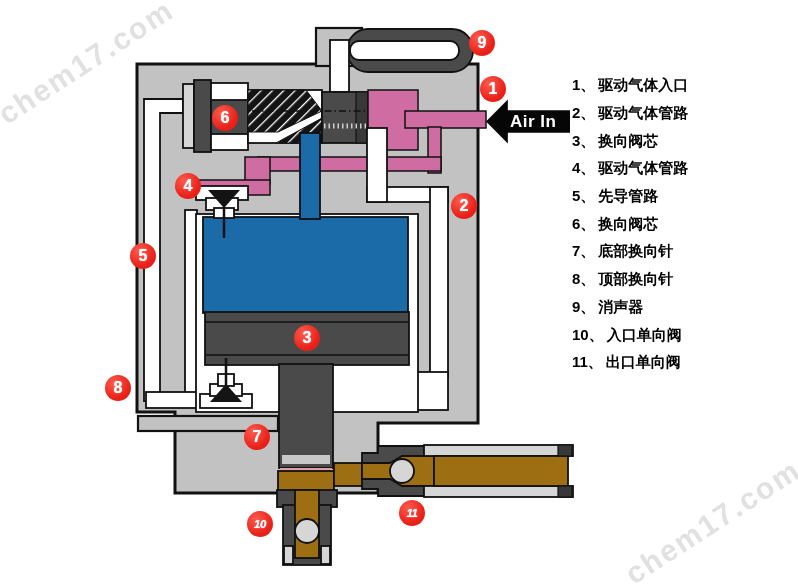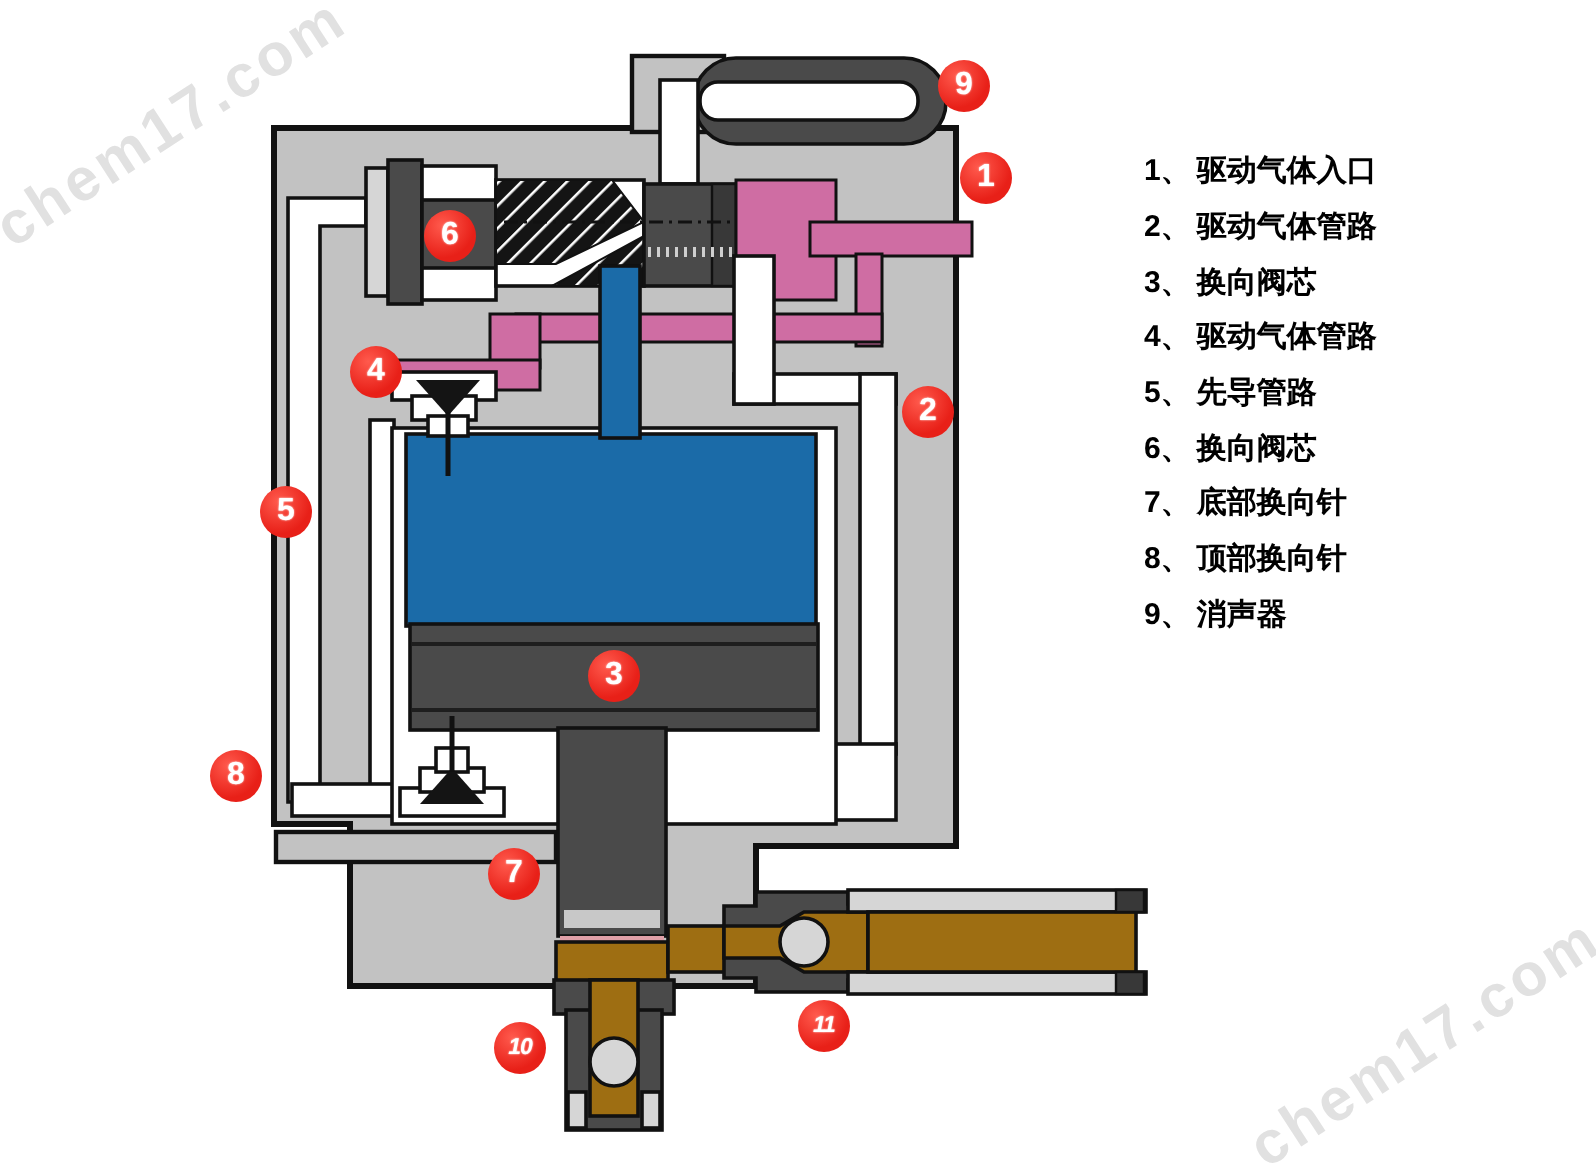--- a/index.html
+++ b/index.html
@@ -166,20 +166,23 @@
         <rect class="dk" x="277" y="490" width="60" height="17"></rect>
         <rect class="dk" x="283" y="505" width="48" height="60"></rect>
         <rect class="br" x="295" y="490" width="24" height="68"></rect>
         <circle class="lt" cx="307" cy="531" r="12" stroke-width="2"></circle>
         <rect class="lt" x="284" y="546" width="9" height="18" stroke-width="1.4"></rect>
         <rect class="lt" x="321" y="546" width="9" height="18" stroke-width="1.4"></rect>
       </g>
     </g>
   </svg>
 
+  <div id="air-in">
+    <span>Air In</span>
+  </div>
 
   <div id="legend">
     <ul id="legend-list">
     <li>
       <span class="num">1、</span>
       <span class="lbl">驱动气体入口</span>
     </li>
 
     <li>
       <span class="num">2、</span>
@@ -214,21 +217,29 @@
     <li>
       <span class="num">8、</span>
       <span class="lbl">顶部换向针</span>
     </li>
 
     <li>
       <span class="num">9、</span>
       <span class="lbl">消声器</span>
     </li>
 
-
+    <li>
+      <span class="num">10、</span>
+      <span class="lbl">入口单向阀</span>
+    </li>
+
+    <li>
+      <span class="num">11、</span>
+      <span class="lbl">出口单向阀</span>
+    </li>
   </ul>
   </div>
 
 <div class="marker" style="left: 493px; top: 89px;">1</div>
     <div class="marker" style="left: 464px; top: 206px;">2</div>
     <div class="marker" style="left: 307px; top: 338px;">3</div>
     <div class="marker" style="left: 188px; top: 186px;">4</div>
     <div class="marker" style="left: 143px; top: 256px;">5</div>
     <div class="marker" style="left: 225px; top: 118px;">6</div>
     <div class="marker" style="left: 257px; top: 437px;">7</div>

